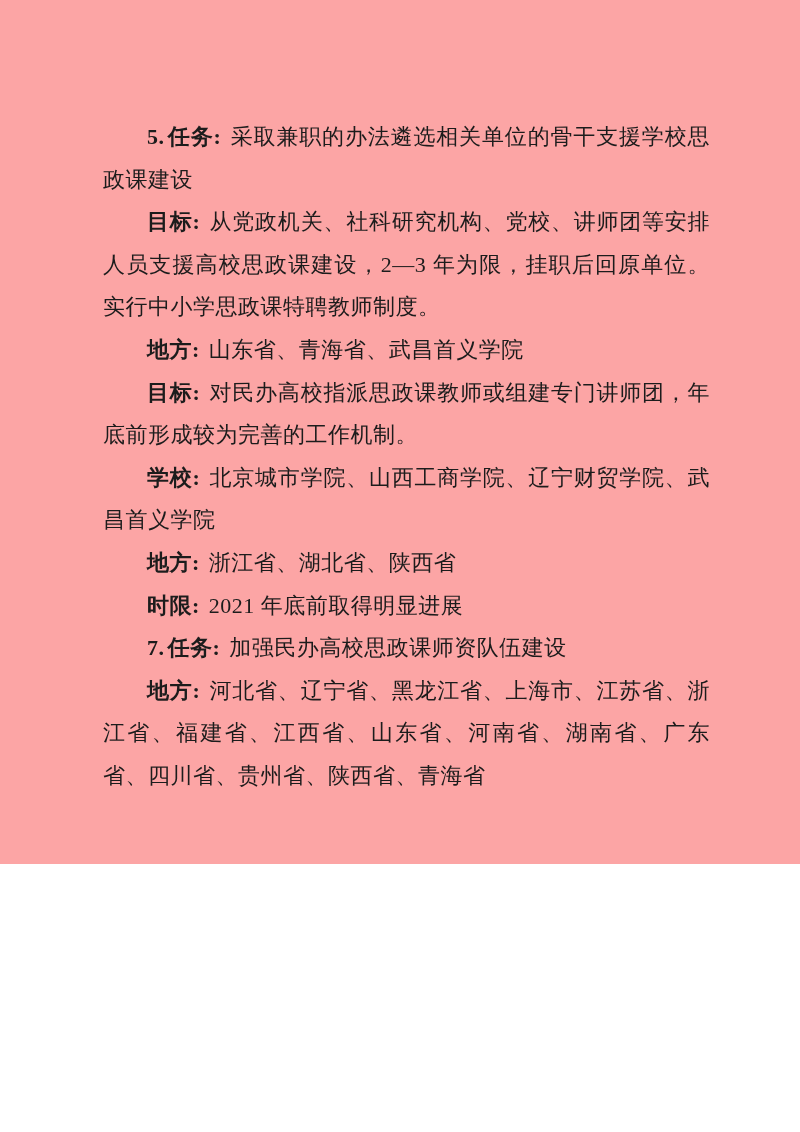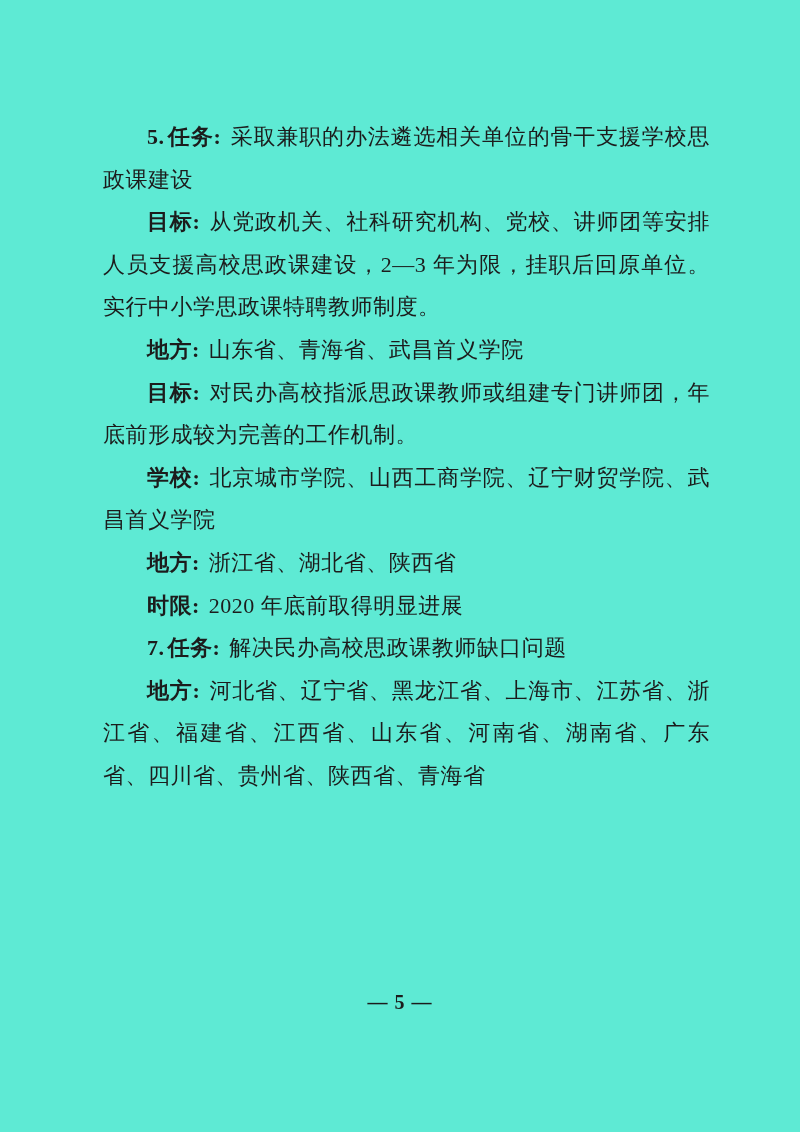--- a/index.html
+++ b/index.html
@@ -3,22 +3,22 @@
 <meta charset="utf-8">
 <style>
   html, body {
     margin: 0;
     padding: 0;
     background: #ffffff;
   }
   .page {
     position: relative;
     width: 800px;
-    height: 1132px;
-    background: #5eead4;
+    height: 864px;
+    background: #fca5a5;
     overflow: hidden;
     font-family: "Liberation Serif", "DejaVu Serif", serif;
     color: #1c1c1c;
   }
   .content {
     position: absolute;
     left: 103px;
     top: 116px;
     width: 607px;
     font-size: 22px;
@@ -55,21 +55,21 @@
 <div class="page">
   <div class="content">
 
     <p class="para"><span class="num">5.</span><span class="label">任务:</span><span>采取兼职的办法遴选相关单位的骨干支援学校思政课建设</span></p>
     <p class="para"><span class="label">目标:</span><span>从党政机关、社科研究机构、党校、讲师团等安排人员支援高校思政课建设，2—3 年为限，挂职后回原单位。实行中小学思政课特聘教师制度。</span></p>
     <p class="para"><span class="label">地方:</span><span>山东省、青海省、武昌首义学院</span></p>
 
     <p class="para"><span class="label">目标:</span><span>对民办高校指派思政课教师或组建专门讲师团，年底前形成较为完善的工作机制。</span></p>
     <p class="para"><span class="label">学校:</span><span>北京城市学院、山西工商学院、辽宁财贸学院、武昌首义学院</span></p>
     <p class="para"><span class="label">地方:</span><span>浙江省、湖北省、陕西省</span></p>
-    <p class="para"><span class="label">时限:</span><span>2020 年底前取得明显进展</span></p>
+    <p class="para"><span class="label">时限:</span><span>2021 年底前取得明显进展</span></p>
 
-    <p class="para"><span class="num">7.</span><span class="label">任务:</span><span>解决民办高校思政课教师缺口问题</span></p>
+    <p class="para"><span class="num">7.</span><span class="label">任务:</span><span>加强民办高校思政课师资队伍建设</span></p>
     <p class="para"><span class="label">地方:</span><span>河北省、辽宁省、黑龙江省、上海市、江苏省、浙江省、福建省、江西省、山东省、河南省、湖南省、广东省、四川省、贵州省、陕西省、青海省</span></p>
 
   </div>
 
   <div class="page-number">— 5 —</div>
 </div>
 
 </body></html>

